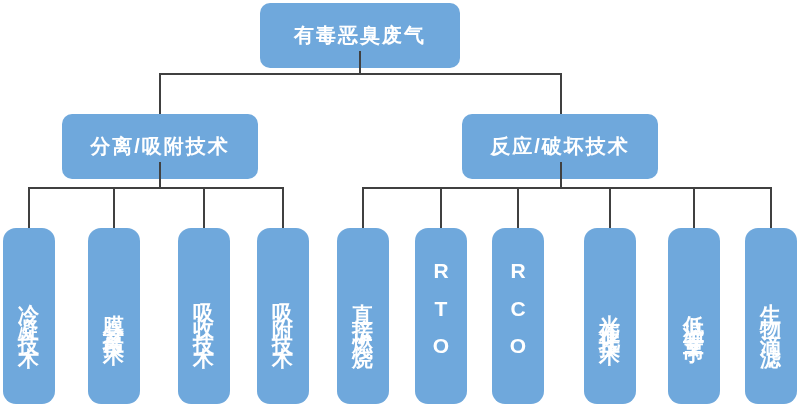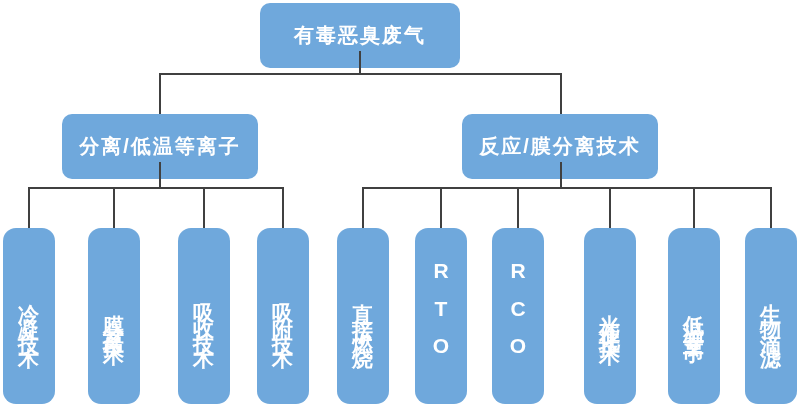--- a/index.html
+++ b/index.html
@@ -66,24 +66,24 @@
   <div class="node root-node" style="left: 260px; top: 3px; width: 200px; background: rgb(111, 168, 220); color: rgb(255, 255, 255);">
     <span>有毒恶臭废气</span>
   </div>
 
   <div class="vline" style="left: 359px; top: 51px; height: 23px; background: rgb(64, 64, 64);"></div>
   <div class="hline" style="left: 159px; top: 73px; width: 403px; background: rgb(64, 64, 64);"></div>
   <div class="vline" style="left: 159px; top: 74px; height: 40px; background: rgb(64, 64, 64);"></div>
   <div class="vline" style="left: 560px; top: 74px; height: 40px; background: rgb(64, 64, 64);"></div>
 
   <div class="node branch-node" style="left: 62px; top: 114px; width: 196px; background: rgb(111, 168, 220); color: rgb(255, 255, 255);">
-    <span>分离/低温等离子</span>
+    <span>分离/吸附技术</span>
   </div>
   <div class="node branch-node" style="left: 462px; top: 114px; width: 196px; background: rgb(111, 168, 220); color: rgb(255, 255, 255);">
-    <span>反应/膜分离技术</span>
+    <span>反应/破坏技术</span>
   </div>
 
   <div class="vline" style="left: 159px; top: 162px; height: 26px; background: rgb(64, 64, 64);"></div>
   <div class="hline" style="left: 28px; top: 187px; width: 256px; background: rgb(64, 64, 64);"></div>
   <div class="vline" style="left: 28px; top: 188px; height: 40px; background: rgb(64, 64, 64);"></div>
   <div class="vline" style="left: 113px; top: 188px; height: 40px; background: rgb(64, 64, 64);"></div>
   <div class="vline" style="left: 203px; top: 188px; height: 40px; background: rgb(64, 64, 64);"></div>
   <div class="vline" style="left: 282px; top: 188px; height: 40px; background: rgb(64, 64, 64);"></div>
 
   <div class="vline" style="left: 560px; top: 162px; height: 26px; background: rgb(64, 64, 64);"></div>

